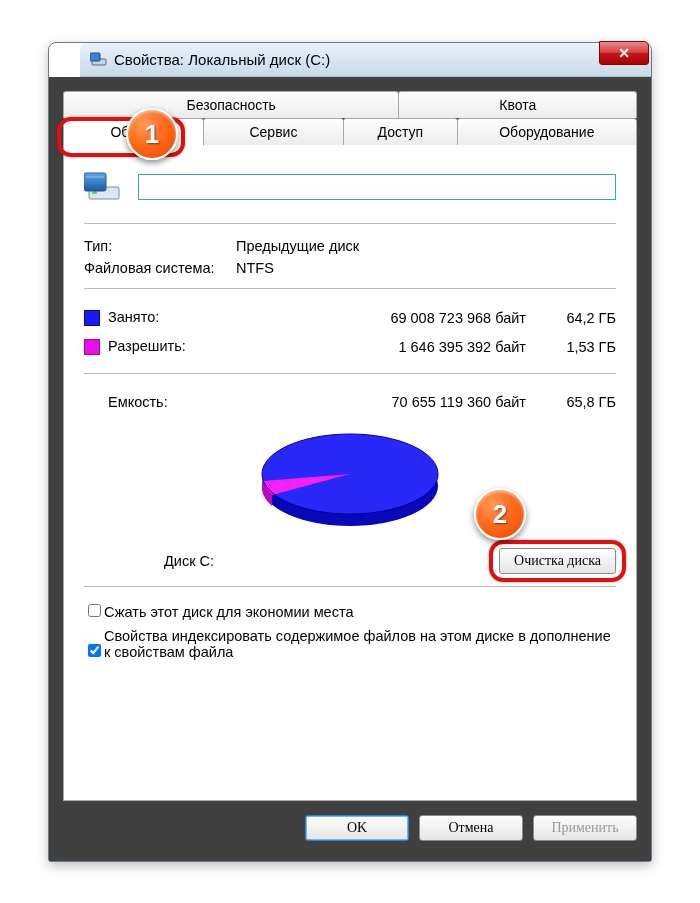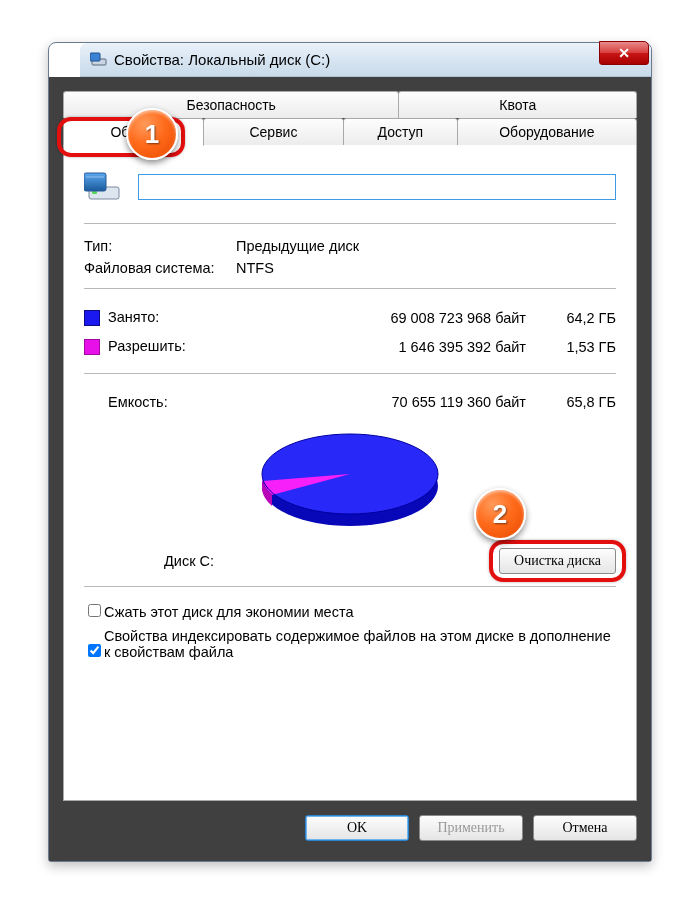--- a/index.html
+++ b/index.html
@@ -283,21 +283,21 @@
       </label>
       <label class="check-row">
         <input type="checkbox" checked="" style="">
         <span>Свойства индексировать содержимое файлов на этом диске в дополнение к свойствам файла</span>
       </label>
 
     </div>
 
     <div class="btnbar">
       <button class="btn default">OK</button>
+      <button class="btn">Отмена</button>
       <button class="btn disabled">Применить</button>
-      <button class="btn">Отмена</button>
     </div>
 
   </div>
 </div>
 
 <div class="num-badge badge1">1</div>
 <div class="num-badge badge2">2</div>
 
 </body></html>

